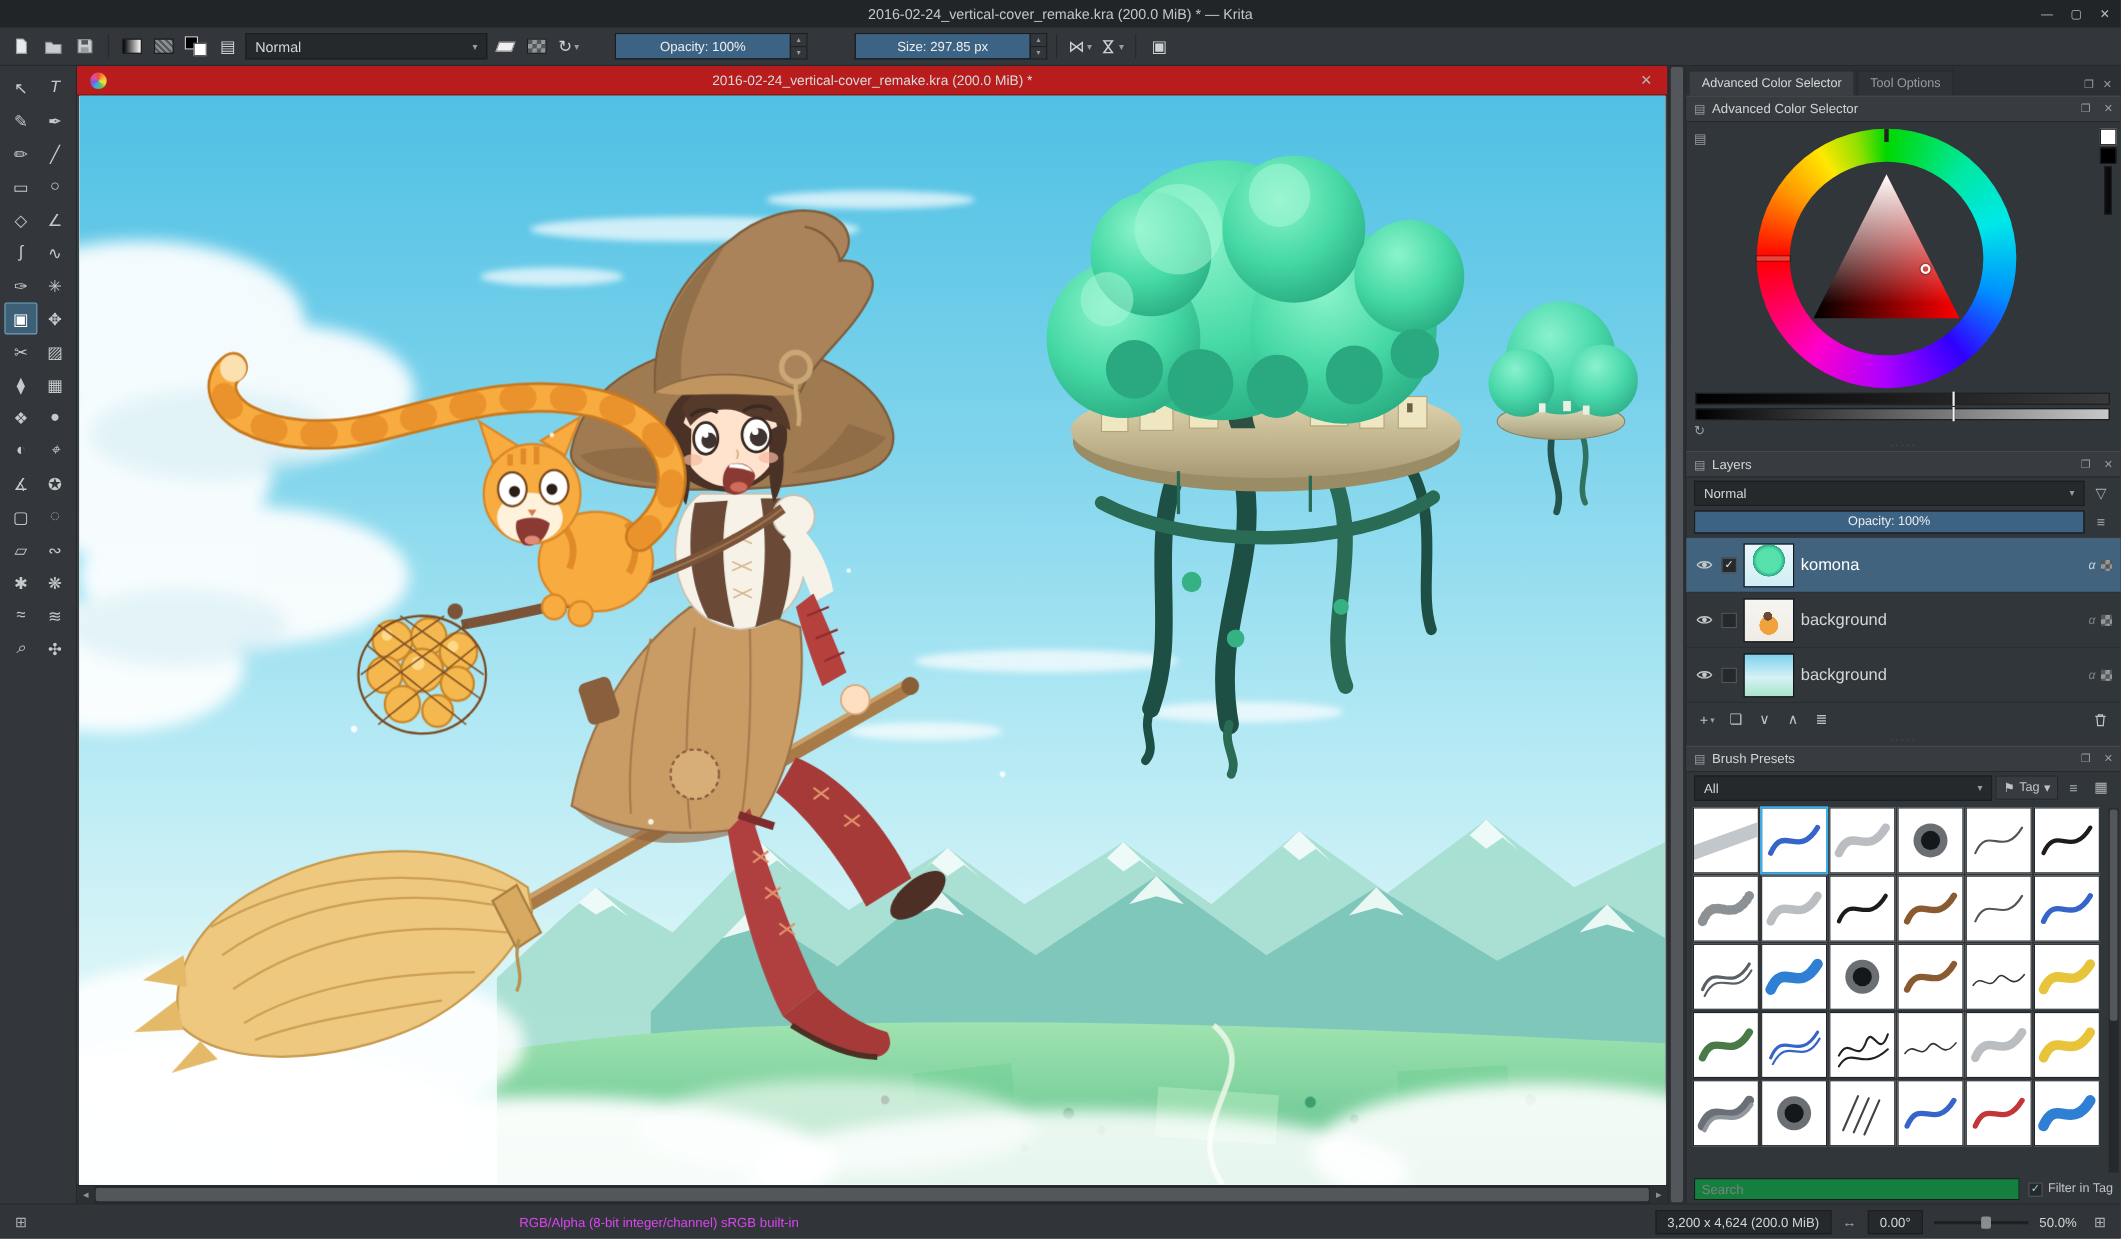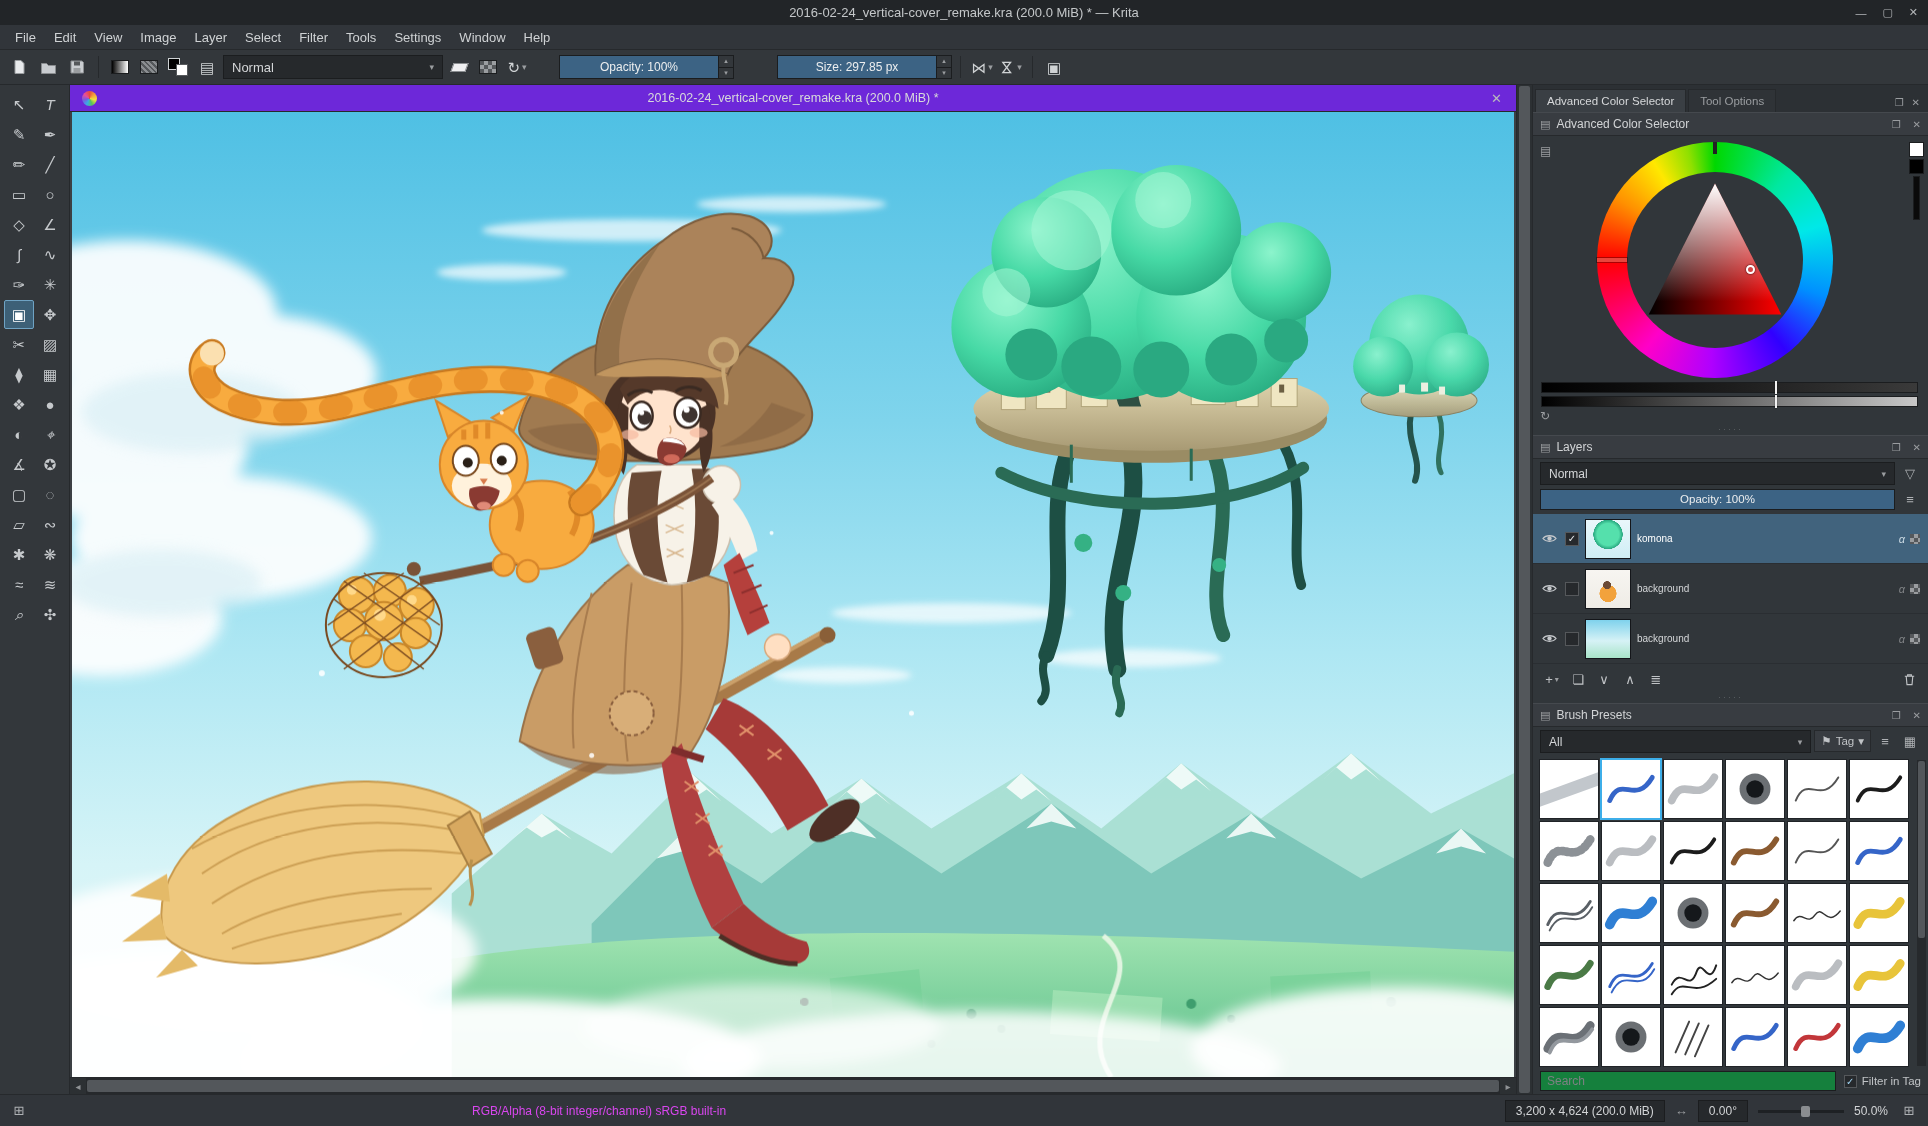--- a/index.html
+++ b/index.html
@@ -46,21 +46,21 @@
 .main{flex:1;display:flex;min-height:0;}
 
 
 .toolbox{width:70px;background:#33373b;border-right:1px solid #26292c;display:grid;grid-template-columns:30px 30px;gap:1px;justify-content:center;align-content:start;padding-top:5px;flex:0 0 auto;}
 .tool{width:30px;height:29px;display:flex;align-items:center;justify-content:center;color:#c6c9cc;font-size:15px;border:1px solid transparent;border-radius:2px;}
 .tool.selected{background:#3d6077;border-color:#6fa3c4;color:#fff;}
 
 
 .center{flex:1;display:flex;flex-direction:column;min-width:0;background:#3c4044;}
 .tabbar{height:27px;background:#34383c;display:flex;flex:0 0 auto;}
-.doc-tab{flex:1;background:#6d28d9;display:flex;align-items:center;justify-content:center;position:relative;border-bottom:1px solid #26292c;}
+.doc-tab{flex:1;background:#b91c1c;display:flex;align-items:center;justify-content:center;position:relative;border-bottom:1px solid #26292c;}
 .doc-title{font-size:12.5px;color:#d8dadb;}
 .krita-logo{position:absolute;left:12px;width:15px;height:15px;border-radius:50%;background:conic-gradient(#e84e3c,#f2a33c,#f2e23c,#58c457,#3ca9e8,#7a5ae0,#e84e9c,#e84e3c);}
 .doc-close{position:absolute;right:14px;color:#b8babc;font-size:13px;}
 .canvas{flex:1;position:relative;margin:0 2px;overflow:hidden;background:#fff;min-height:0;}
 .canvas svg{display:block;width:100%;height:100%;}
 .hscroll{height:17px;background:#2c3033;border-top:1px solid #26292c;display:flex;align-items:center;flex:0 0 auto;}
 .sb-btn{width:16px;text-align:center;color:#8f9295;font-size:10px;}
 .sb-track{flex:1;height:100%;position:relative;background:#26292c;}
 .sb-thumb{position:absolute;left:1px;right:1px;top:2px;bottom:2px;background:#53575b;border-radius:2px;}
 .vscroll{width:16px;background:#2c3033;border-left:1px solid #26292c;position:relative;flex:0 0 auto;}
@@ -110,21 +110,21 @@
 .layer-row{height:50px;display:flex;align-items:center;gap:6px;padding:0 8px 0 6px;border-bottom:1px solid #2a2e32;}
 .layer-row.selected{background:#41637d;}
 .layer-row .eye{width:20px;display:flex;justify-content:center;}
 .lbox{width:14px;height:14px;background:#26292c;border:1px solid #55585b;display:flex;align-items:center;justify-content:center;font-size:10px;color:#e8eaec;}
 .layer-row .lbox span{display:none;}
 .layer-row.selected .lbox span{display:inline;}
 .lthumb{width:46px;height:40px;border:1px solid #14161a;background-color:#fff;flex:0 0 auto;}
 .lthumb[data-thumb="komona"]{background:radial-gradient(circle at 50% 38%,#55e0ac 0 34%,#2aa981 45%,transparent 46%),linear-gradient(#eaf7fb,#cfeef5);}
 .lthumb[data-thumb="characters"]{background:radial-gradient(circle at 48% 40%,#6b4a35 0 12%,transparent 13%),radial-gradient(circle at 50% 62%,#f2a23c 0 26%,transparent 27%),linear-gradient(#f7f5f1,#efece6);}
 .lthumb[data-thumb="background"]{background:linear-gradient(#7fd2ec,#d6f2f6 55%,#a8e4c8);}
-.lname{flex:1;font-size:10px;color:#d4d6d8;}
+.lname{flex:1;font-size:15px;color:#d4d6d8;}
 .layer-row.selected .lname{color:#fff;}
 .licons{display:flex;gap:5px;color:#7e8184;font-size:11px;align-items:center;}
 .layer-row.selected .licons{color:#c6d6e0;}
 .licons .chk2{width:10px;height:10px;}
 .layer-actions{display:flex;gap:2px;padding:3px 7px;align-items:center;flex:0 0 auto;}
 .act{min-width:24px;height:24px;display:flex;align-items:center;justify-content:center;color:#c0c3c6;font-size:13px;gap:2px;background:transparent;border:none;}
 .act .caret{font-size:8px;color:#9a9da0;}
 .act.trash{margin-left:auto;}
 
 
@@ -160,34 +160,20 @@
 
   <div class="titlebar">
     <div class="title">2016-02-24_vertical-cover_remake.kra (200.0 MiB) * — Krita</div>
     <div class="win-controls">
       <span>—</span>
       <span>▢</span>
       <span>✕</span>
     </div>
   </div>
 
-  <div class="menubar">
-
-  <span class="menu-item">File</span>
-      <span class="menu-item">Edit</span>
-      <span class="menu-item">View</span>
-      <span class="menu-item">Image</span>
-      <span class="menu-item">Layer</span>
-      <span class="menu-item">Select</span>
-      <span class="menu-item">Filter</span>
-      <span class="menu-item">Tools</span>
-      <span class="menu-item">Settings</span>
-      <span class="menu-item">Window</span>
-      <span class="menu-item">Help</span>
-    </div>
 
   <div class="toolbar">
     <button class="tbtn">
       <svg width="16" height="16" viewBox="0 0 16 16">
           <path d="M4 1.5 h6 l3 3 V14.5 H4 Z" fill="#e8eaec" stroke="#9a9da0"></path>
         </svg>
     </button>
     <button class="tbtn">
       <svg width="17" height="15" viewBox="0 0 17 15">
           <path d="M1.5 3.5 h5 l2 2 h7 v8 H1.5 Z" fill="#c9ccd0" stroke="#8a8d90"></path>

